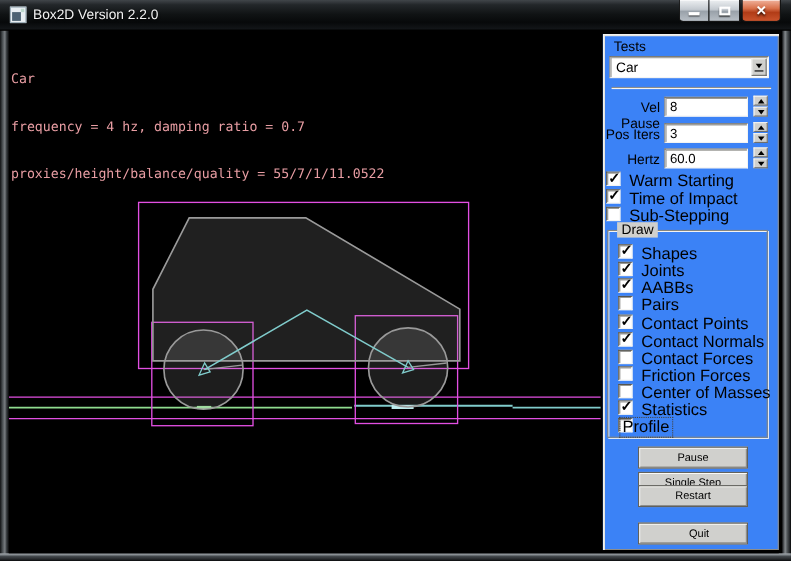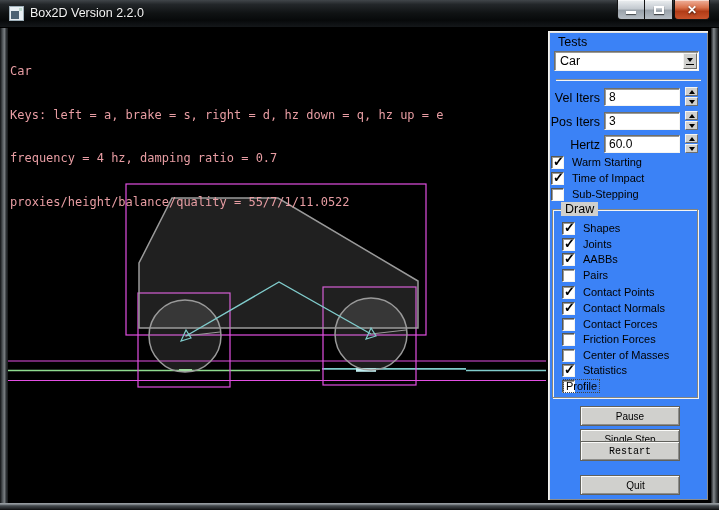--- a/index.html
+++ b/index.html
@@ -119,21 +119,21 @@
   .checkbox-row { position:absolute; height:14px; }
   .cb {
     position:absolute; left:0; top:0; width:13px; height:13px; background:#fff;
     border:1px solid; border-color:#55554f #f4f4f2 #f4f4f2 #55554f;
     box-shadow:inset 1px 1px 0 #9a9a97;
   }
   .cb.checked::after {
     content:"\2713"; position:absolute; left:1px; top:-3px;
     font-size:13px; font-weight:bold; color:#000;
   }
-  .cb-label { position:absolute; left:21px; top:0; white-space:nowrap; font-size:11px; }
+  .cb-label { position:absolute; left:21px; top:0; white-space:nowrap; font-size:15px; }
   .cb-label.focused { outline:1px dotted #444; padding:0 2px; left:2px; }
 
   .groupbox {
     position:absolute; left:4px; top:178px; width:146px; height:189px;
     border:1px solid #85857f; box-shadow:1px 1px 0 #f4f4f2, inset 1px 1px 0 #f4f4f2;
   }
   .group-label {
     position:absolute; left:13px; top:171px; background:#d0d0cd; padding:0 4px; font-size:12.5px;
   }
 
@@ -199,42 +199,41 @@
 
       <line x1="185" y1="336" x2="220" y2="332" stroke="#9a9a9a" stroke-width="1.2"></line>
       <line x1="371" y1="334" x2="406" y2="330" stroke="#9a9a9a" stroke-width="1.2"></line>
 
       <polyline points="186,336 279,282 371,334" fill="none" stroke="#80cccc" stroke-width="1.4"></polyline>
       <path d="M186,330 L181,341 L191,338 Z" fill="none" stroke="#80cccc" stroke-width="1.2"></path>
       <path d="M371,328 L366,339 L376,336 Z" fill="none" stroke="#80cccc" stroke-width="1.2"></path>
     </svg>
     <div class="info-text">
       <div>Car</div>
-      <div>Keys: left = a, brake = s, right = d, hz down = q, hz up = e</div>
       <div>frequency = 4 hz, damping ratio = 0.7</div>
       <div>proxies/height/balance/quality = 55/7/1/11.0522</div>
     </div>
   </div>
 
   <div class="panel">
 
     <div class="panel-label" style="left:10px; top:4px;">Tests</div>
 
     <div class="combo">
       <span class="combo-text">Car</span>
       <span class="combo-btn">
         <span class="tri-down"></span>
         <span class="bar"></span>
       </span>
     </div>
 
     <div class="separator"></div>
 
     <div class="spin-row" style="top:57px;">
-      <div class="spin-label">Vel Iters</div>
+      <div class="spin-label">Vel Pause</div>
       <div class="field">
         <input type="text" value="8" style="">
       </div>
       <div class="spinner">
         <div class="spin-btn spin-up">
             <span class="tri-up"></span>
           </div>
         <div class="spin-btn spin-down">
             <span class="tri-down"></span>
           </div>
@@ -327,17 +326,17 @@
       <span class="cb checked"></span>
       <span class="cb-label">Statistics</span>
     </div>
     <div class="checkbox-row" style="left:14px; top:349px;">
       <span class="cb"></span>
       <span class="cb-label focused">Profile</span>
     </div>
 
     <div class="push-btn" style="top:375px;">Pause</div>
     <div class="push-btn" style="top:398px;">Single Step</div>
-    <div class="push-btn" style="top:410px;font-family:Liberation Mono, monospace;">Restart</div>
+    <div class="push-btn" style="top:410px;">Restart</div>
     <div class="push-btn" style="top:444px;padding-left:11px;">Quit</div>
 
   </div>
 </div>
 
 </body></html>

